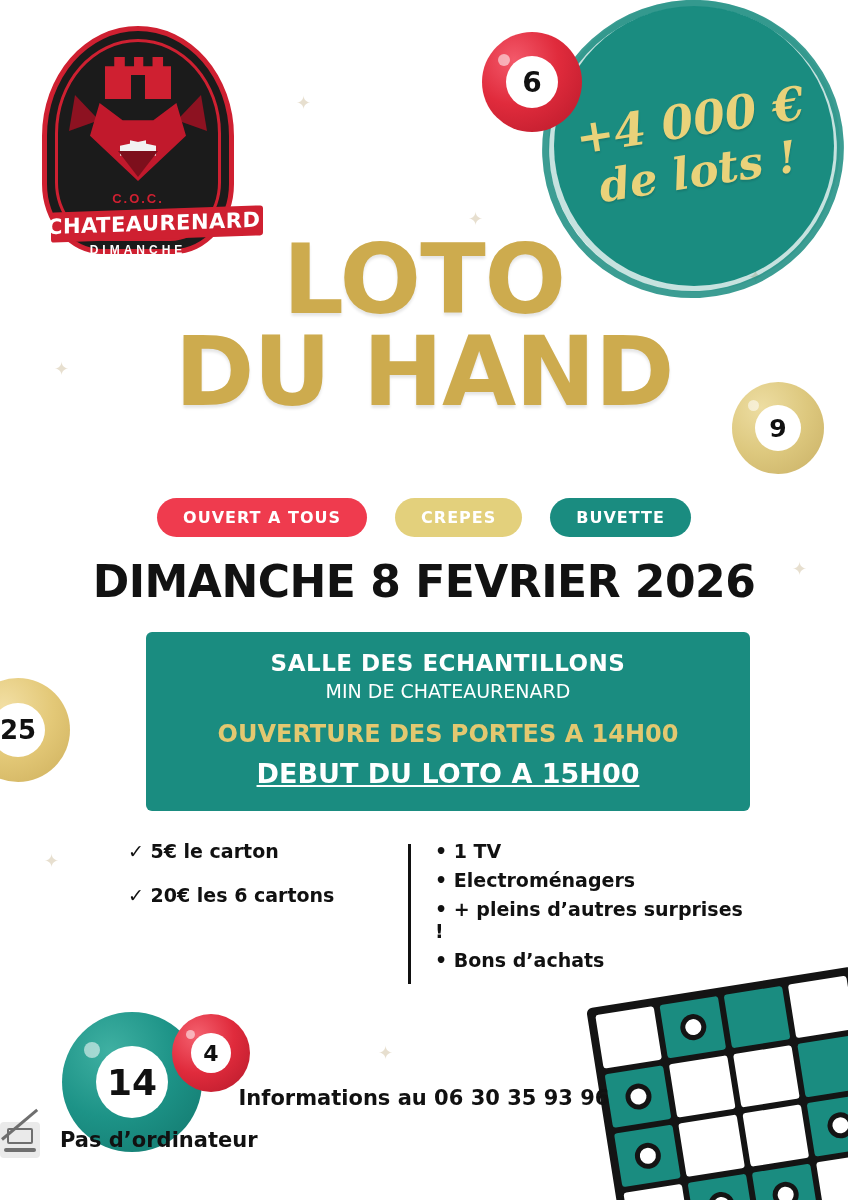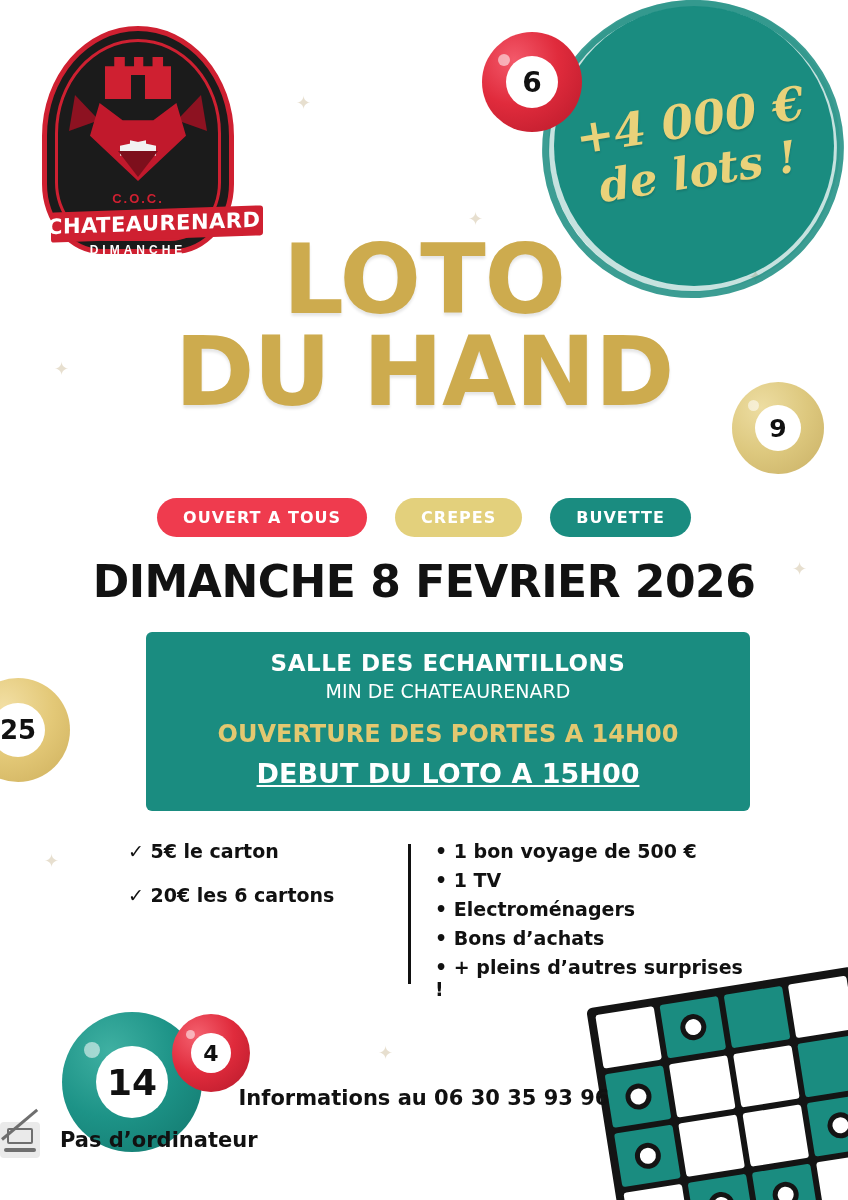--- a/index.html
+++ b/index.html
@@ -588,25 +588,24 @@
     <div class="start">DEBUT DU LOTO A 15H00</div>
   </div>
 
   <div class="cols">
     <div class="col-left">
       <div class="check-item">✓ 5€ le carton</div>
       <div class="check-item">✓ 20€ les 6 cartons</div>
     </div>
     <div class="divider"></div>
     <div class="col-right">
-      <div class="bullet-item">• 1 bon voyage de 500 €</div>
       <div class="bullet-item">• 1 TV</div>
       <div class="bullet-item">• Electroménagers</div>
+      <div class="bullet-item">• + pleins d’autres surprises !</div>
       <div class="bullet-item">• Bons d’achats</div>
-      <div class="bullet-item">• + pleins d’autres surprises !</div>
     </div>
   </div>
 
   <div class="card">
     <div class="card-grid">
       <div class="cell"></div>
       <div class="cell teal">
           <span class="token"></span>
         </div>
       <div class="cell teal"></div>

